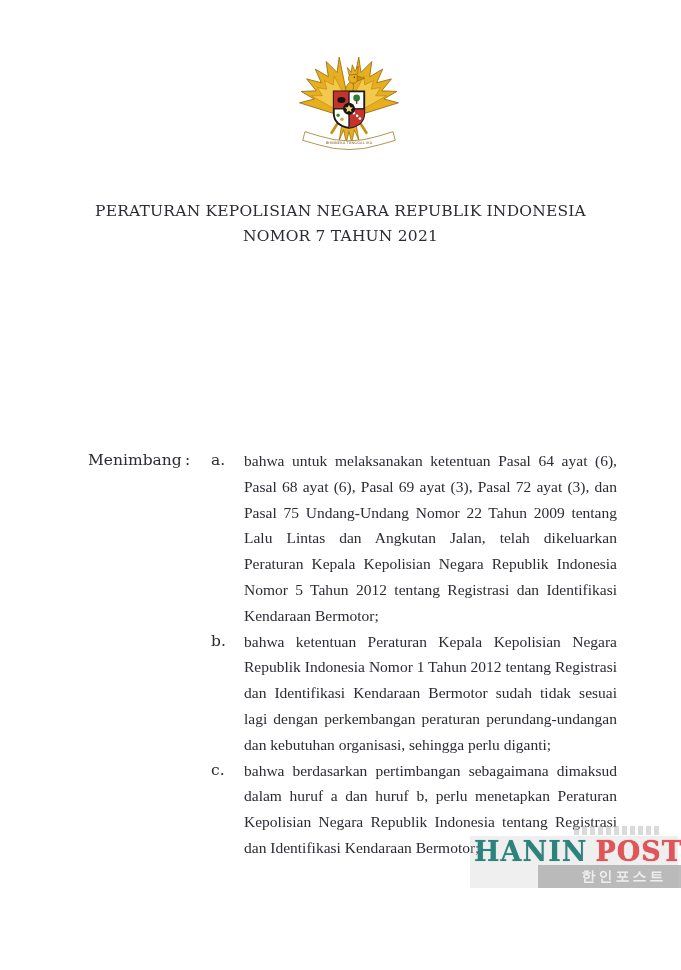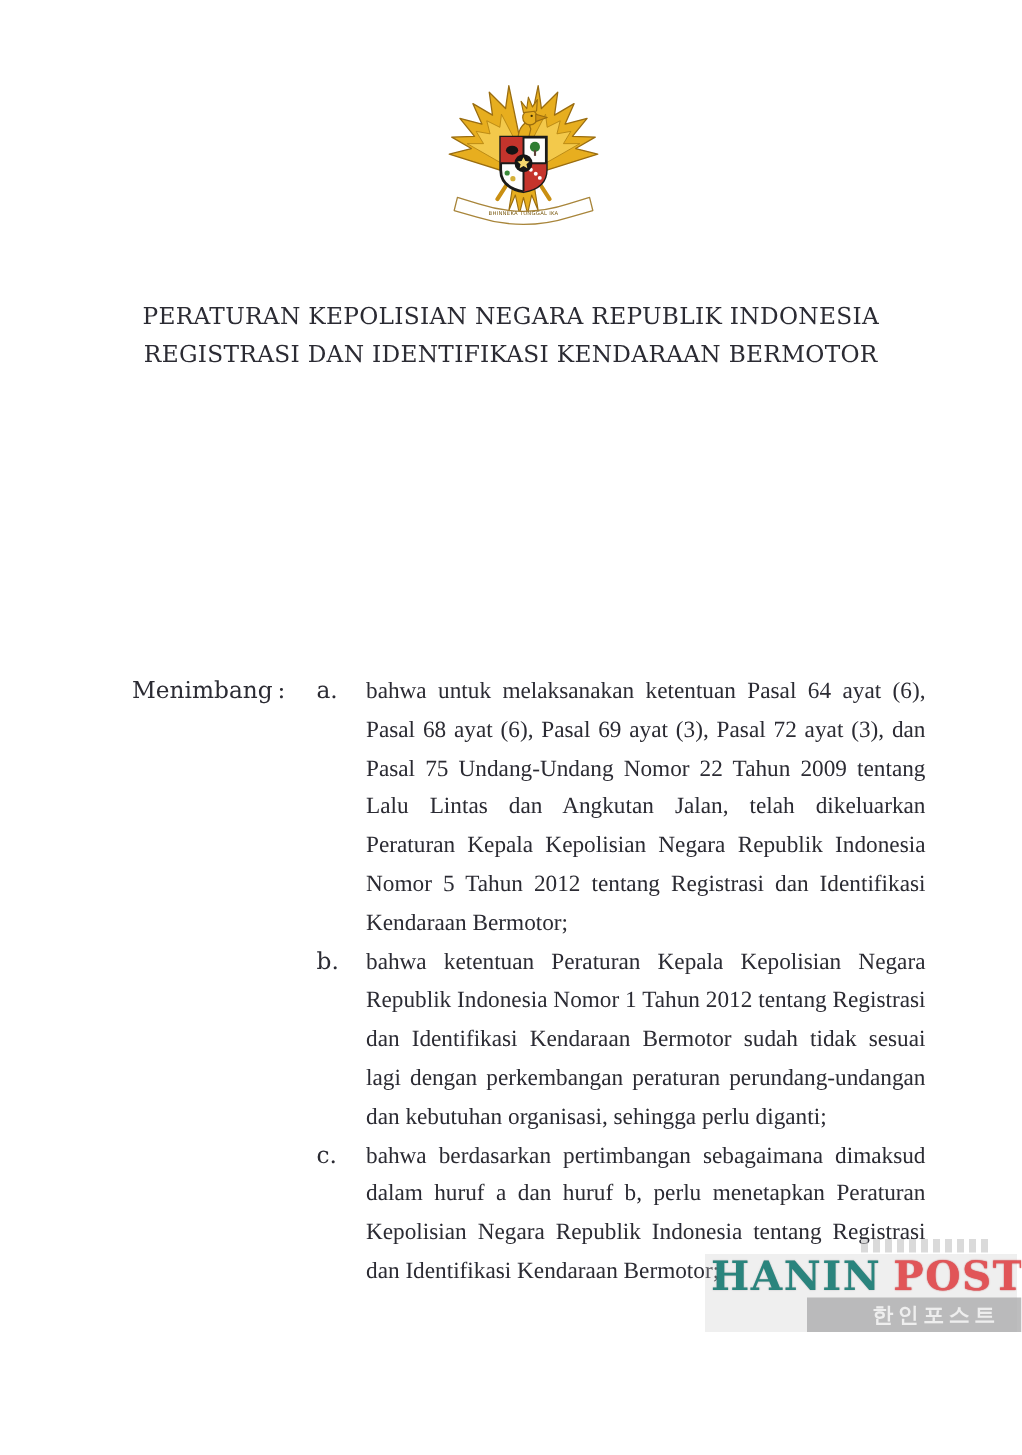--- a/index.html
+++ b/index.html
@@ -119,21 +119,21 @@
       <path d="M131,100.6 l2.3,4.6 5.1,0.6 -3.8,3.4 1.1,5 -4.7,-2.7 -4.7,2.7 1.1,-5 -3.8,-3.4 5.1,-0.6 Z" fill="#f5d76e"></path>
     </g>
     <g>
       <path d="M50,150 L76,158 Q131,176 186,158 L212,150 L216,166 L188,174 Q131,192 74,174 L46,166 Z" fill="#ffffff" stroke="#a8853a" stroke-width="1.6" stroke-linejoin="round"></path>
       <text class="banner-text" x="131" y="172" text-anchor="middle">BHINNEKA TUNGGAL IKA</text>
     </g>
   </svg>
 
   <div class="title-block">
     <div>PERATURAN KEPOLISIAN NEGARA REPUBLIK INDONESIA</div>
-    <div>REGISTRASI DAN IDENTIFIKASI KENDARAAN BERMOTOR</div>
+    <div>NOMOR 7 TAHUN 2021</div>
   </div>
 
 
   <div class="considering">
     <div class="c-label">Menimbang</div>
     <div class="c-colon">:</div>
     <div class="items">
       <div class="item">
         <span class="marker">a.</span>
         <p class="text">bahwa untuk melaksanakan ketentuan Pasal 64 ayat (6), Pasal 68 ayat (6), Pasal 69 ayat (3), Pasal 72 ayat (3), dan Pasal 75 Undang-Undang Nomor 22 Tahun 2009 tentang Lalu Lintas dan Angkutan Jalan, telah dikeluarkan Peraturan Kepala Kepolisian Negara Republik Indonesia Nomor 5 Tahun 2012 tentang Registrasi dan Identifikasi Kendaraan Bermotor;</p>

